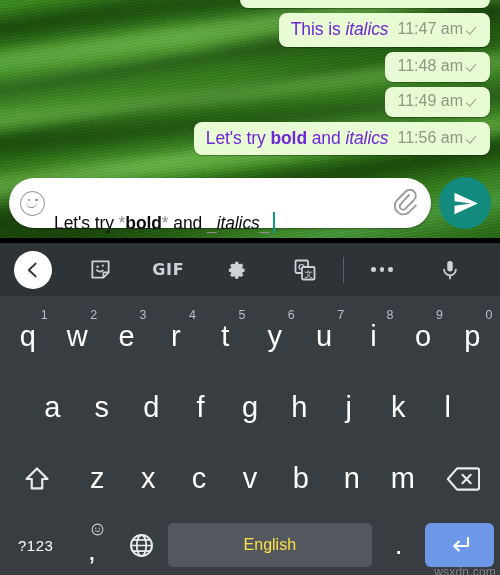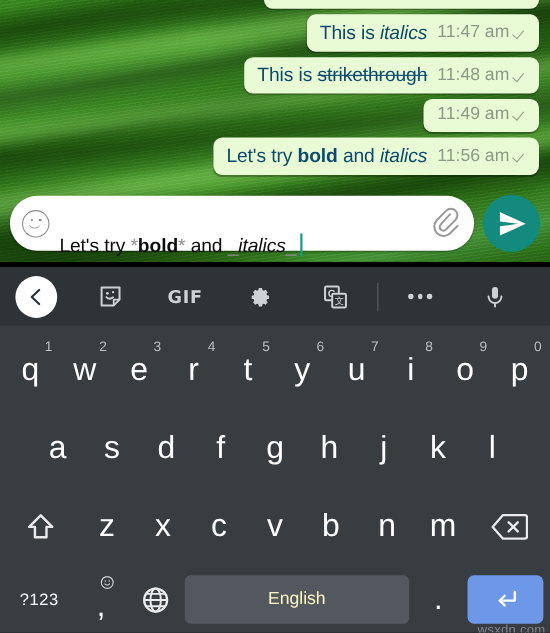--- a/index.html
+++ b/index.html
@@ -107,21 +107,21 @@
     border-radius: 8px;
     padding: 6px 10px 6px 12px;
     display: flex;
     align-items: baseline;
     gap: 9px;
     box-shadow: 0 1px 1px rgba(0,0,0,0.30);
     max-width: 472px;
   }
   .bubble-text {
     font-size: 17.5px;
-    color: #0c4a6e;
+    color: #6d28d9;
     line-height: 1.24;
     white-space: nowrap;
     letter-spacing: -0.1px;
   }
   .bubble-meta {
     display: flex;
     align-items: center;
     gap: 4px;
     flex: none;
     position: relative;
@@ -344,21 +344,21 @@
   }
   .key-globe { flex: 0.95; }
   .space {
     flex: 4.3;
     height: 44px;
     background: #53585e;
     border-radius: 5px;
     display: flex;
     align-items: center;
     justify-content: center;
-    color: #fef9c3;
+    color: #fde047;
     font-size: 16px;
     cursor: pointer;
   }
   .key-period { flex: 0.95; font-size: 28px; }
   .enter {
     flex: 1.45;
     height: 44px;
     background: #6d98e8;
     border-radius: 6px;
     display: flex;
@@ -399,21 +399,20 @@
           <div class="bubble-text"><span></span></div>
         </div>
         <div class="bubble">
           <div class="bubble-text"><span>This is </span><span class="it">italics</span></div>
           <div class="bubble-meta">
             <span class="bubble-time">11:47 am</span>
             <span class="tick"></span>
           </div>
         </div>
         <div class="bubble">
-          <div class="bubble-text"><span>This is </span><span class="st">strikethrough</span></div>
           <div class="bubble-meta">
             <span class="bubble-time">11:48 am</span>
             <span class="tick"></span>
           </div>
         </div>
         <div class="bubble">
           <div class="bubble-meta">
             <span class="bubble-time">11:49 am</span>
             <span class="tick"></span>
           </div>

